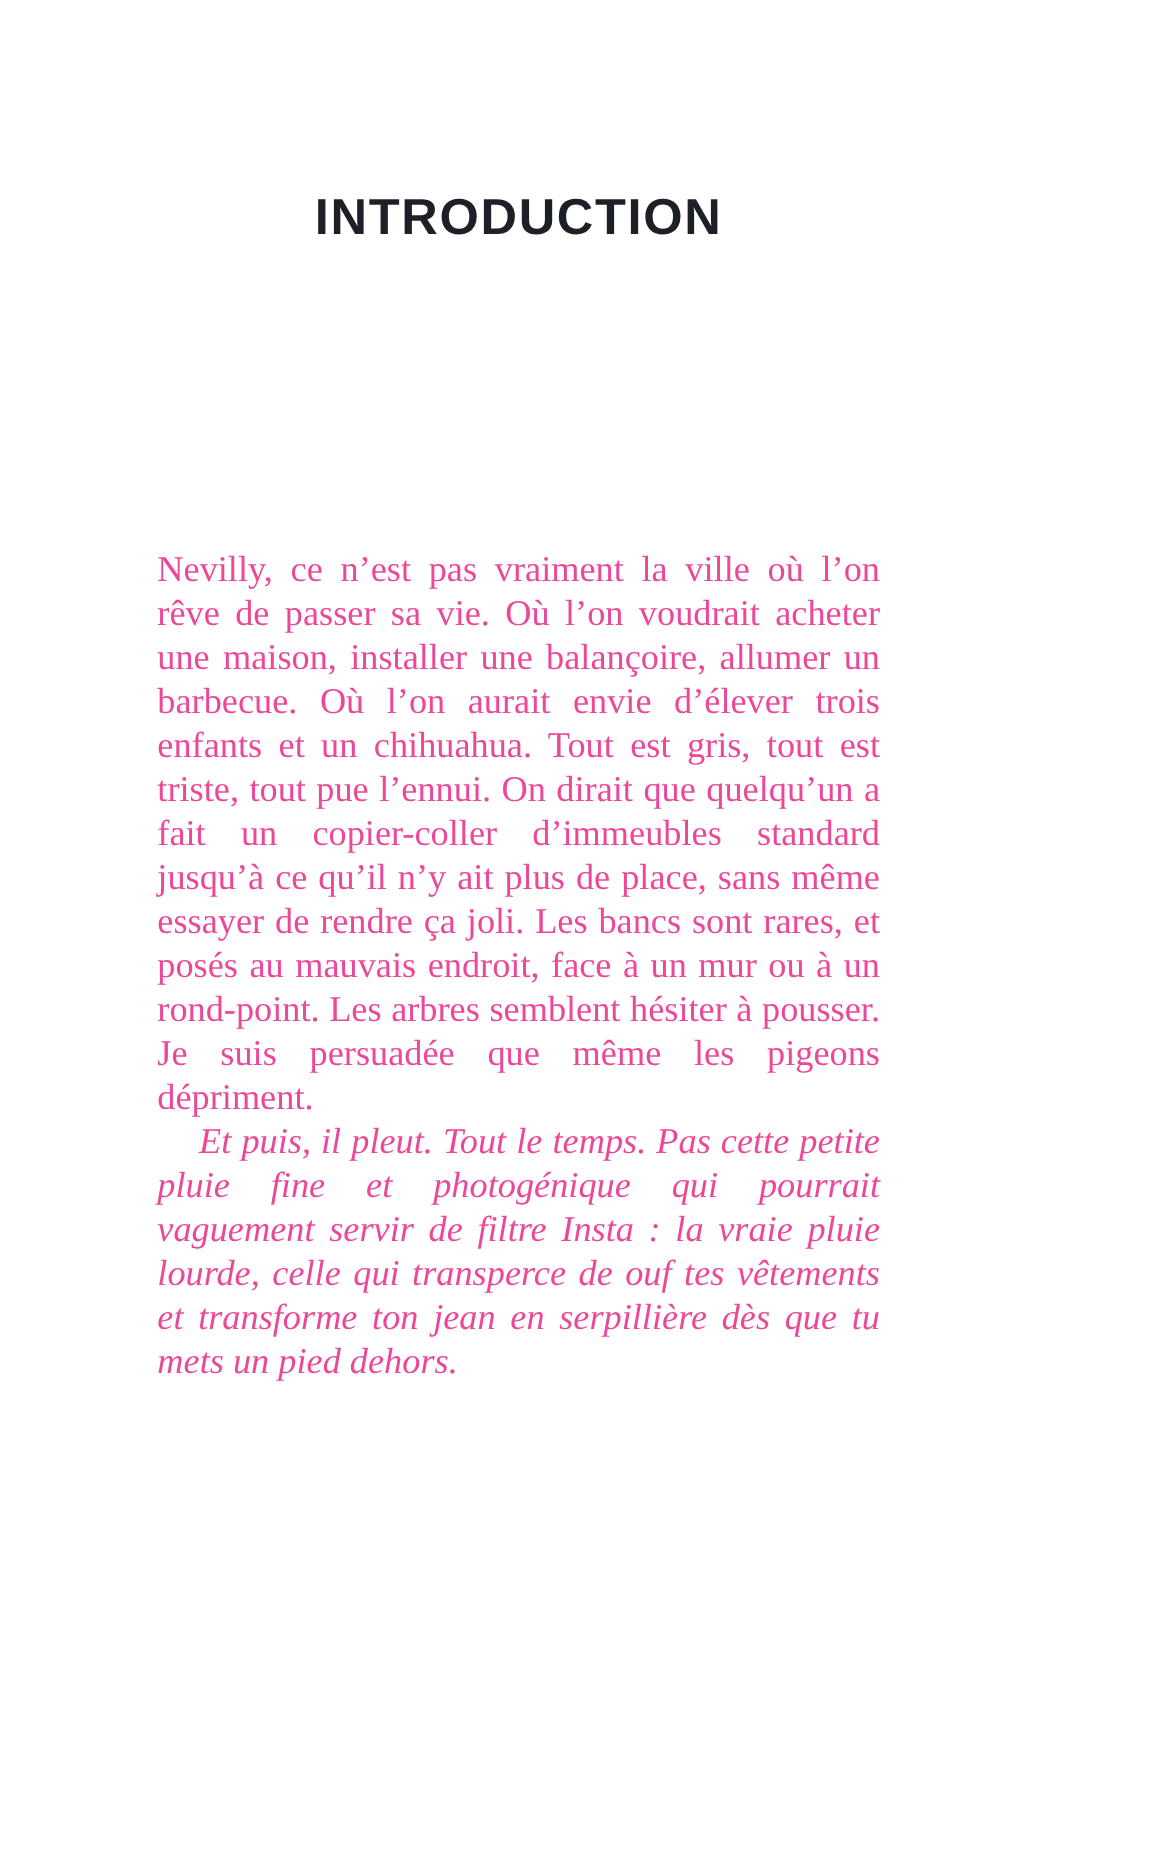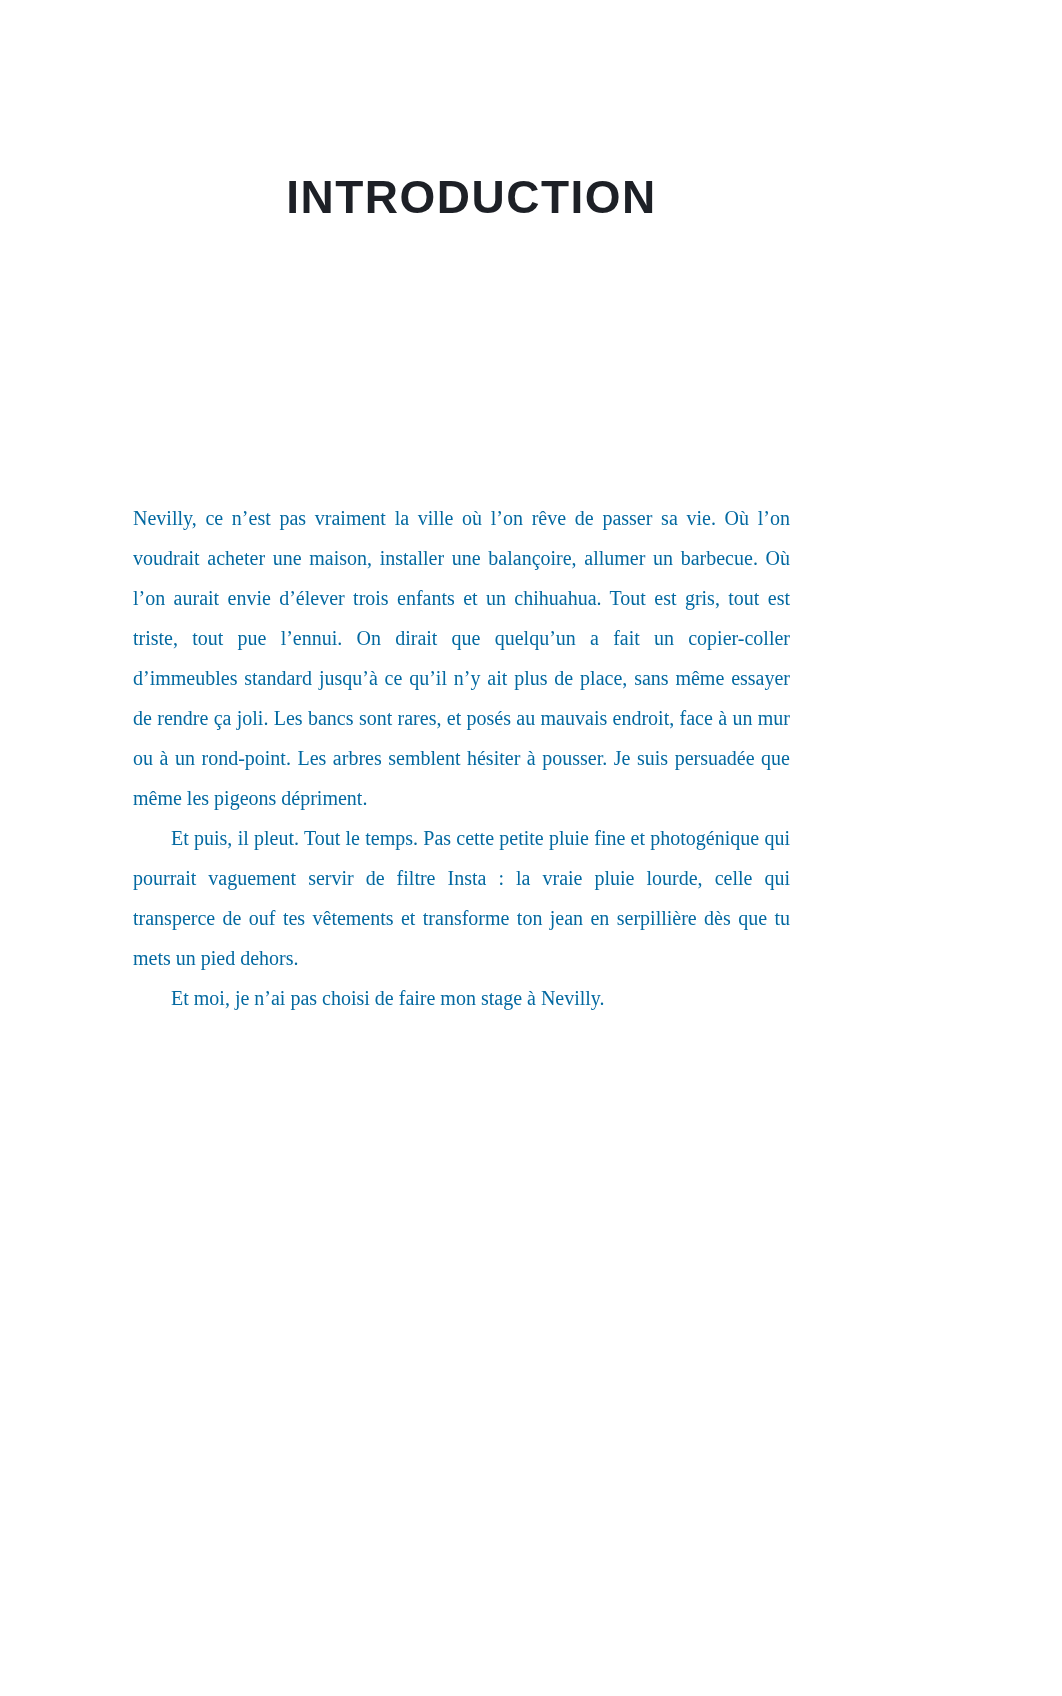--- a/index.html
+++ b/index.html
@@ -24,40 +24,40 @@
     text-align: center;
     font-family: "Liberation Sans", sans-serif;
     font-weight: 800;
     font-size: 46px;
     letter-spacing: 1.5px;
     color: #1d2026;
   }
   .body-text {
     position: absolute;
     top: 498px;
-    left: 133px;
+    left: 143px;
     width: 657px;
     font-family: "Liberation Serif", serif;
-    font-size: 20px;
+    font-size: 33px;
     line-height: 40px;
     text-align: justify;
-    color: #0369a1;
+    color: #ec4899;
   }
   .body-text p {
     margin: 0;
     padding: 0;
   }
   .body-text p + p {
     text-indent: 38px;
+    font-style: italic;
   }
 </style>
 </head>
 <body>
 
 <div class="page">
   <h1 class="chapter-title">INTRODUCTION</h1>
 
   <div class="body-text">
     <p>Nevilly, ce n’est pas vraiment la ville où l’on rêve de passer sa vie. Où l’on voudrait acheter une maison, installer une balançoire, allumer un barbecue. Où l’on aurait envie d’élever trois enfants et un chihuahua. Tout est gris, tout est triste, tout pue l’ennui. On dirait que quelqu’un a fait un copier-coller d’immeubles standard jusqu’à ce qu’il n’y ait plus de place, sans même essayer de rendre ça joli. Les bancs sont rares, et posés au mauvais endroit, face à un mur ou à un rond-point. Les arbres semblent hésiter à pousser. Je suis persuadée que même les pigeons dépriment.</p>
     <p>Et puis, il pleut. Tout le temps. Pas cette petite pluie fine et photogénique qui pourrait vaguement servir de filtre Insta : la vraie pluie lourde, celle qui transperce de ouf tes vêtements et transforme ton jean en serpillière dès que tu mets un pied dehors.</p>
-    <p>Et moi, je n’ai pas choisi de faire mon stage à Nevilly.</p>
   </div>
 </div>
 
 </body></html>

